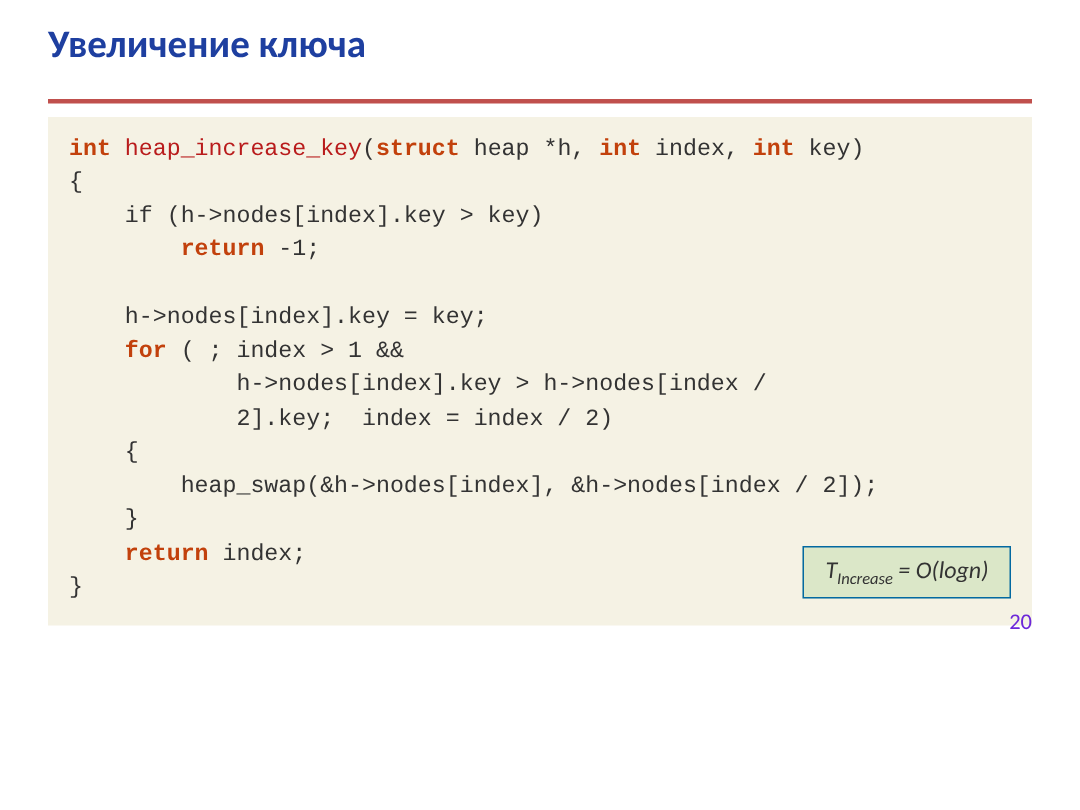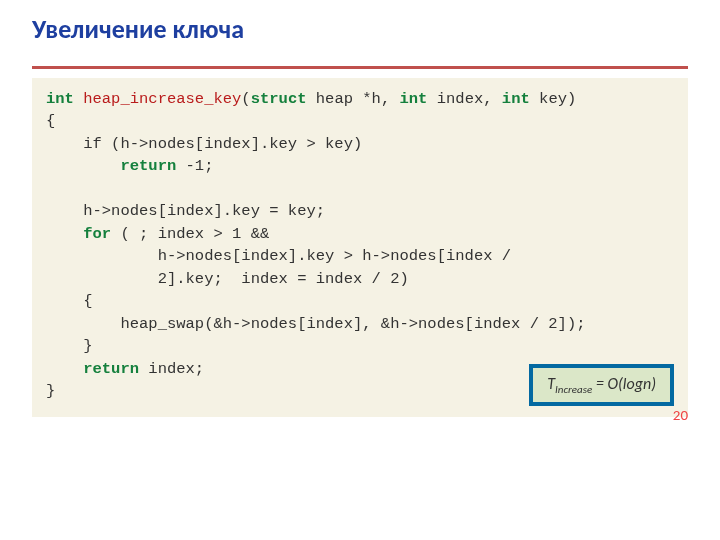--- a/index.html
+++ b/index.html
@@ -41,48 +41,48 @@
     right: 32px;
     top: 78px;
     background: #f5f2e4;
     padding: 10px 14px 14px 14px;
     font-family: Consolas, "Courier New", monospace;
     font-size: 15.5px;
     line-height: 1.45;
     color: #333;
     white-space: pre;
   }
-  .kw { font-weight: 700; color: #15803d; }
+  .kw { font-weight: 700; color: #c2410c; }
   .fn { color: #b91c1c; font-weight: 400; }
   .complexity-box {
     position: absolute;
     right: 46px;
     top: 364px;
     background: #dbe7c8;
-    border: 4px solid #0369a1;
+    border: 1px solid #0369a1;
     padding: 6px 14px;
     font-family: Calibri, Arial, sans-serif;
     font-size: 16px;
     font-style: italic;
     color: #333;
   }
   .complexity-box .sub {
     font-size: 11px;
     vertical-align: sub;
     font-style: italic;
   }
   .complexity-box .n {
     font-style: italic;
   }
   .page-num {
     position: absolute;
     right: 32px;
     bottom: 16px;
     font-size: 15px;
-    color: #ef4444;
+    color: #6d28d9;
     font-family: Calibri, Arial, sans-serif;
   }
 </style>
 </head>
 <body>
 
 <div class="slide">
 
   <div class="title">Увеличение ключа</div>
 

